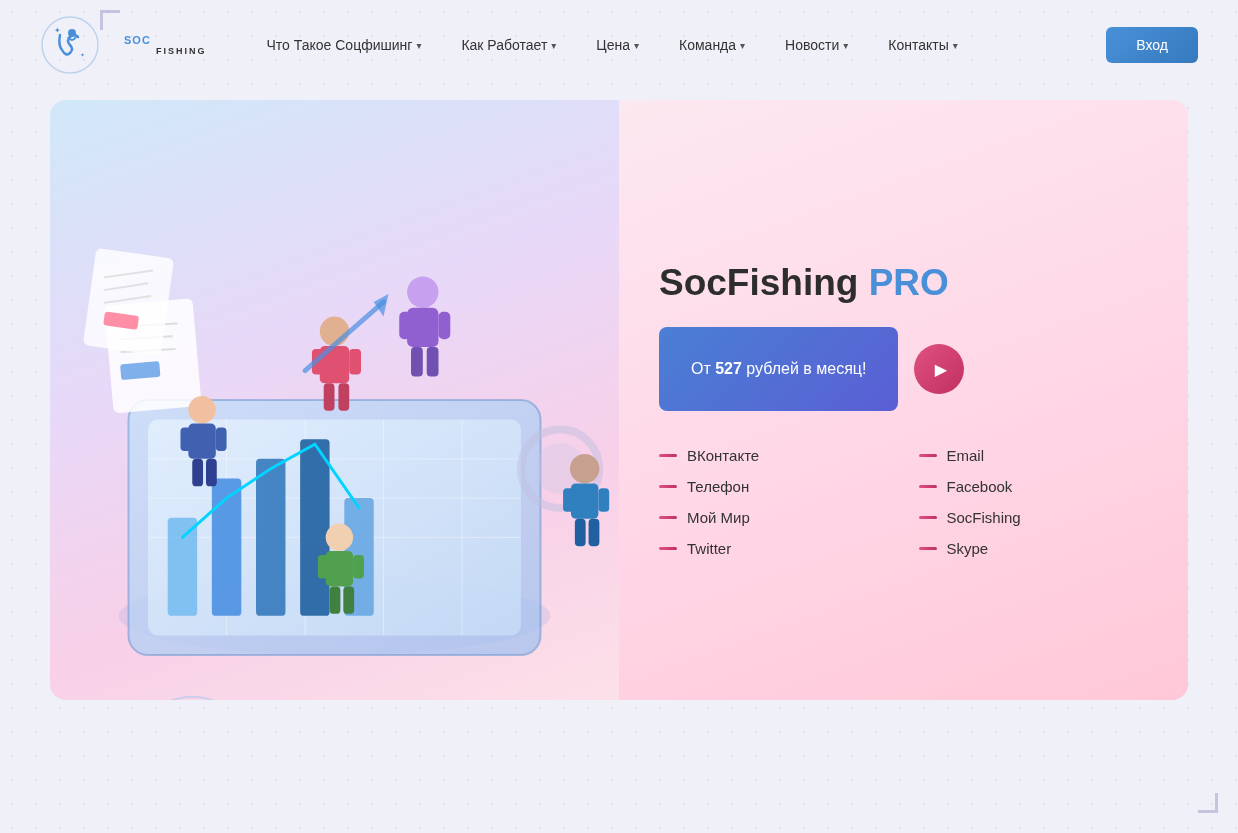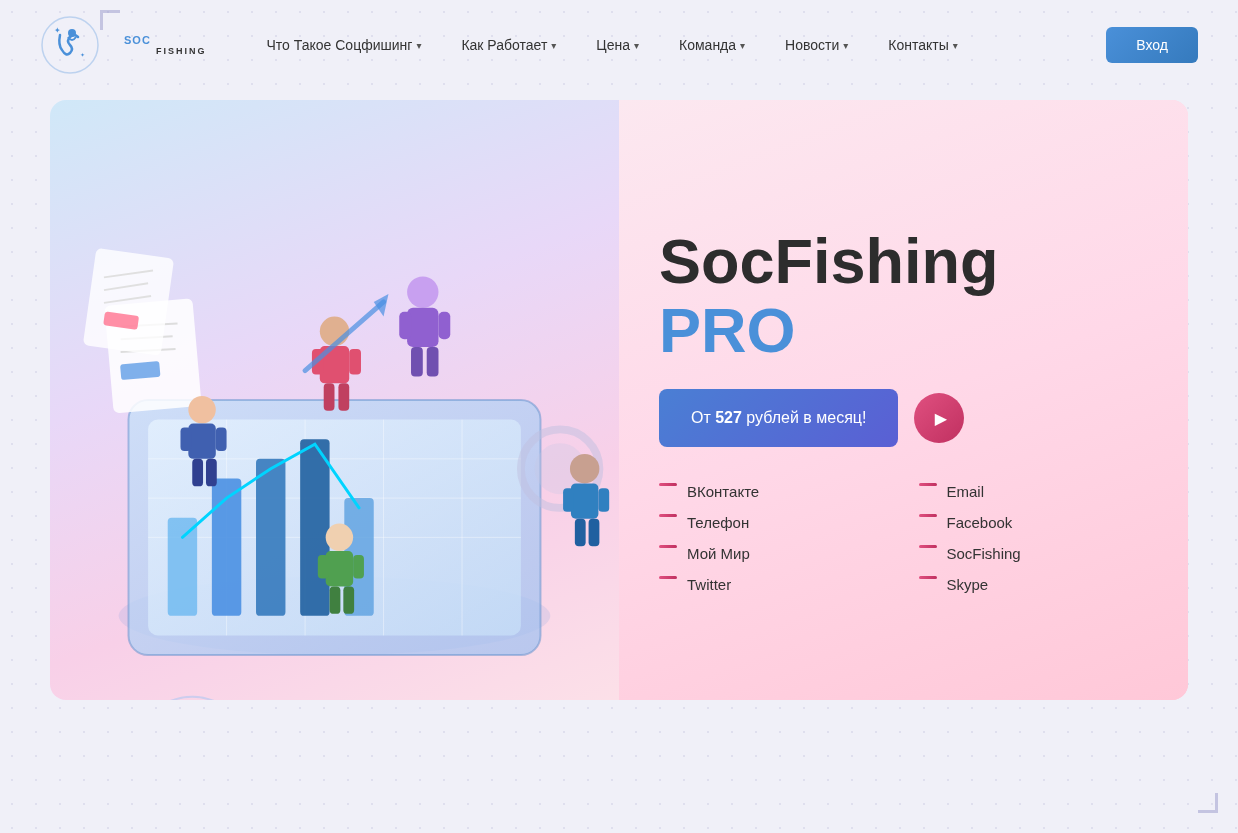--- a/index.html
+++ b/index.html
@@ -108,21 +108,21 @@
     .hero-right {
       flex: 0 0 50%;
       padding: 60px 50px 40px 40px;
       background: linear-gradient(160deg, #fce8f0 0%, #ffd8e8 50%, #ffc8d8 100%);
       display: flex;
       flex-direction: column;
       justify-content: center;
     }
 
     .hero-title {
-      font-size: 63px;
+      font-size: 37px;
       font-weight: 700;
       color: #2d2d2d;
       line-height: 1.1;
       margin-bottom: 24px;
     }
 
     .hero-title .pro {
       color: #4a90d9;
     }
 
@@ -138,21 +138,21 @@
       display: flex;
       align-items: center;
       gap: 16px;
       margin-bottom: 36px;
     }
 
     .cta-btn {
       background: linear-gradient(135deg, #4a7fd4, #5a5fd4);
       color: white;
       border: none;
-      padding: 20px 32px;
+      padding: 33px 32px;
       border-radius: 8px;
       font-size: 16px;
       cursor: pointer;
       font-weight: 500;
     }
 
     .cta-btn .price {
       font-weight: 700;
     }
 
@@ -175,20 +175,21 @@
     }
 
     .features-grid {
       display: grid;
       grid-template-columns: 1fr 1fr;
       gap: 14px 40px;
     }
 
     .feature-item {
       display: flex;
+      align-items: center;
       gap: 10px;
       font-size: 15px;
       color: #333;
     }
 
     .feature-dash {
       width: 18px;
       height: 3px;
       background: linear-gradient(90deg, #e05080, #c03060);
       border-radius: 2px;

